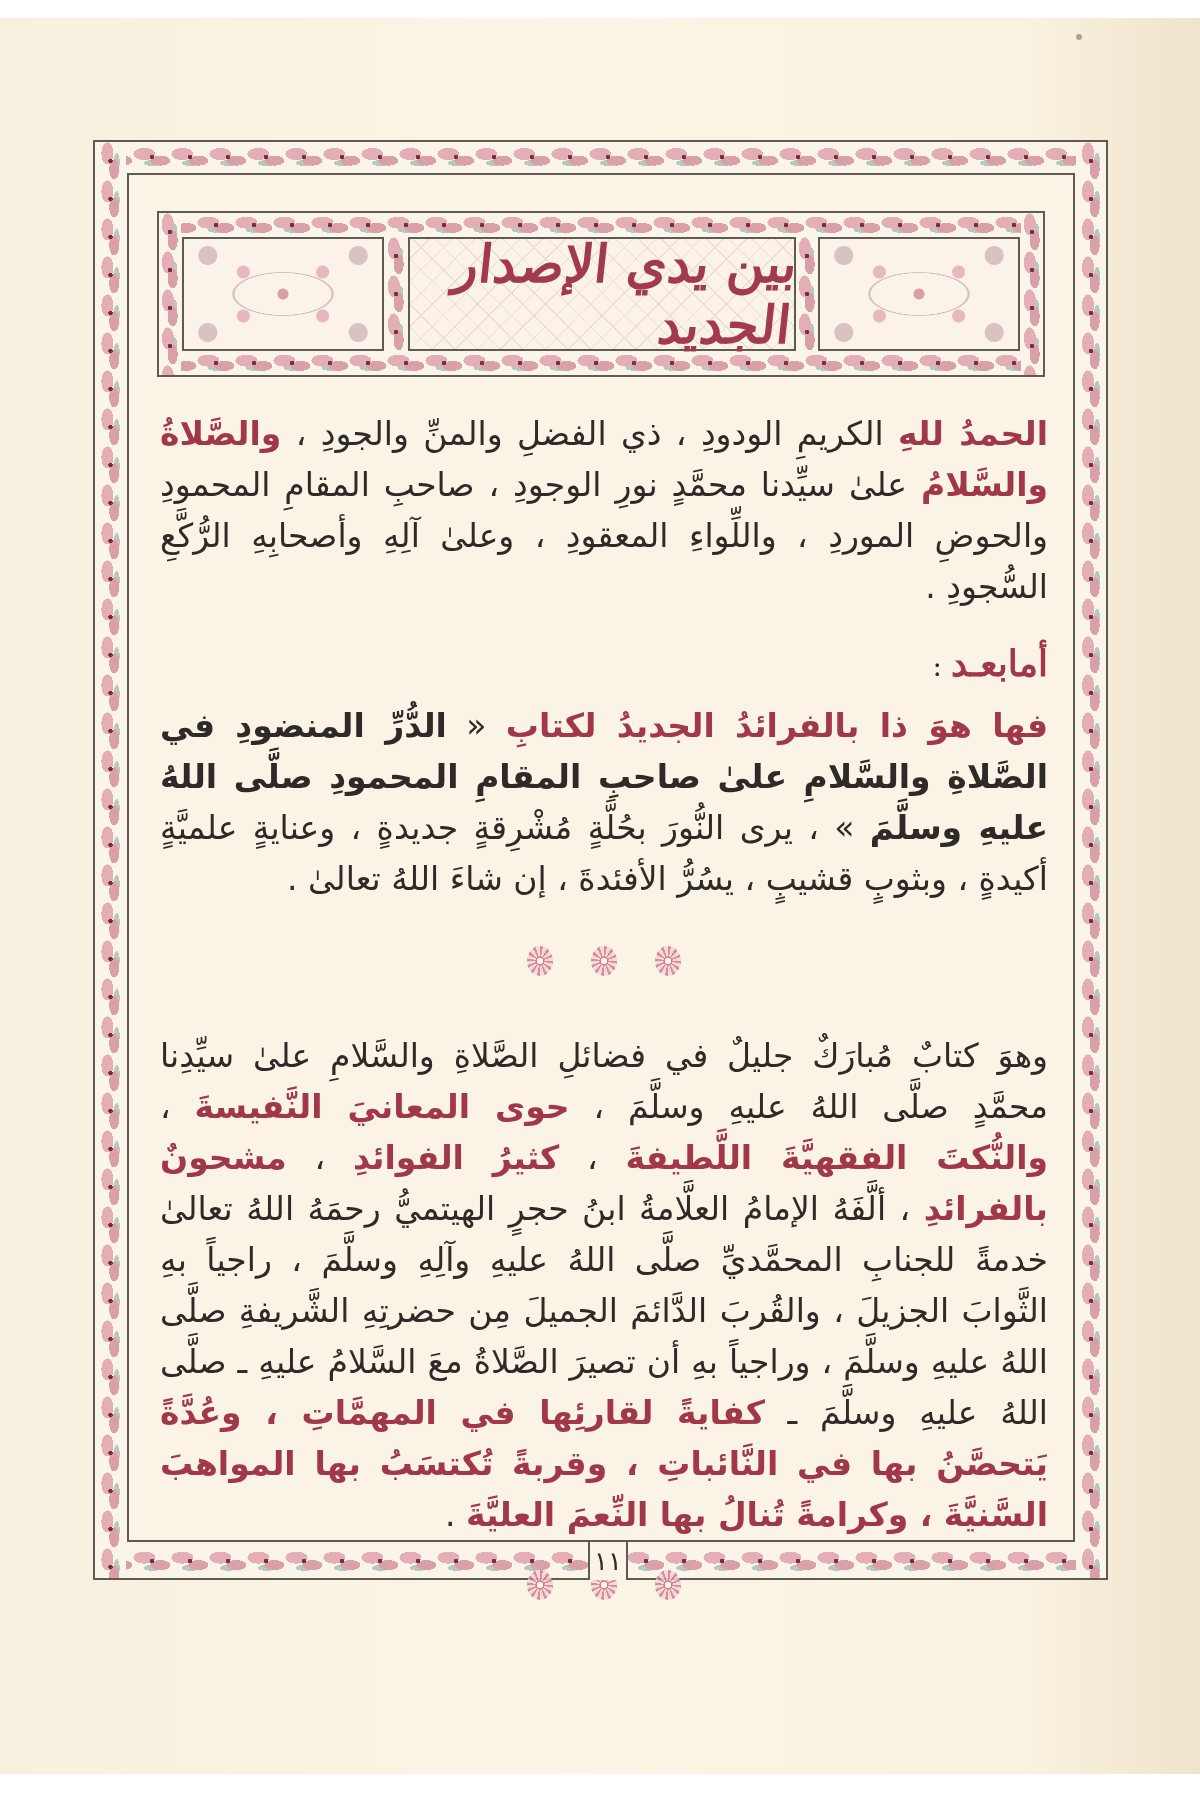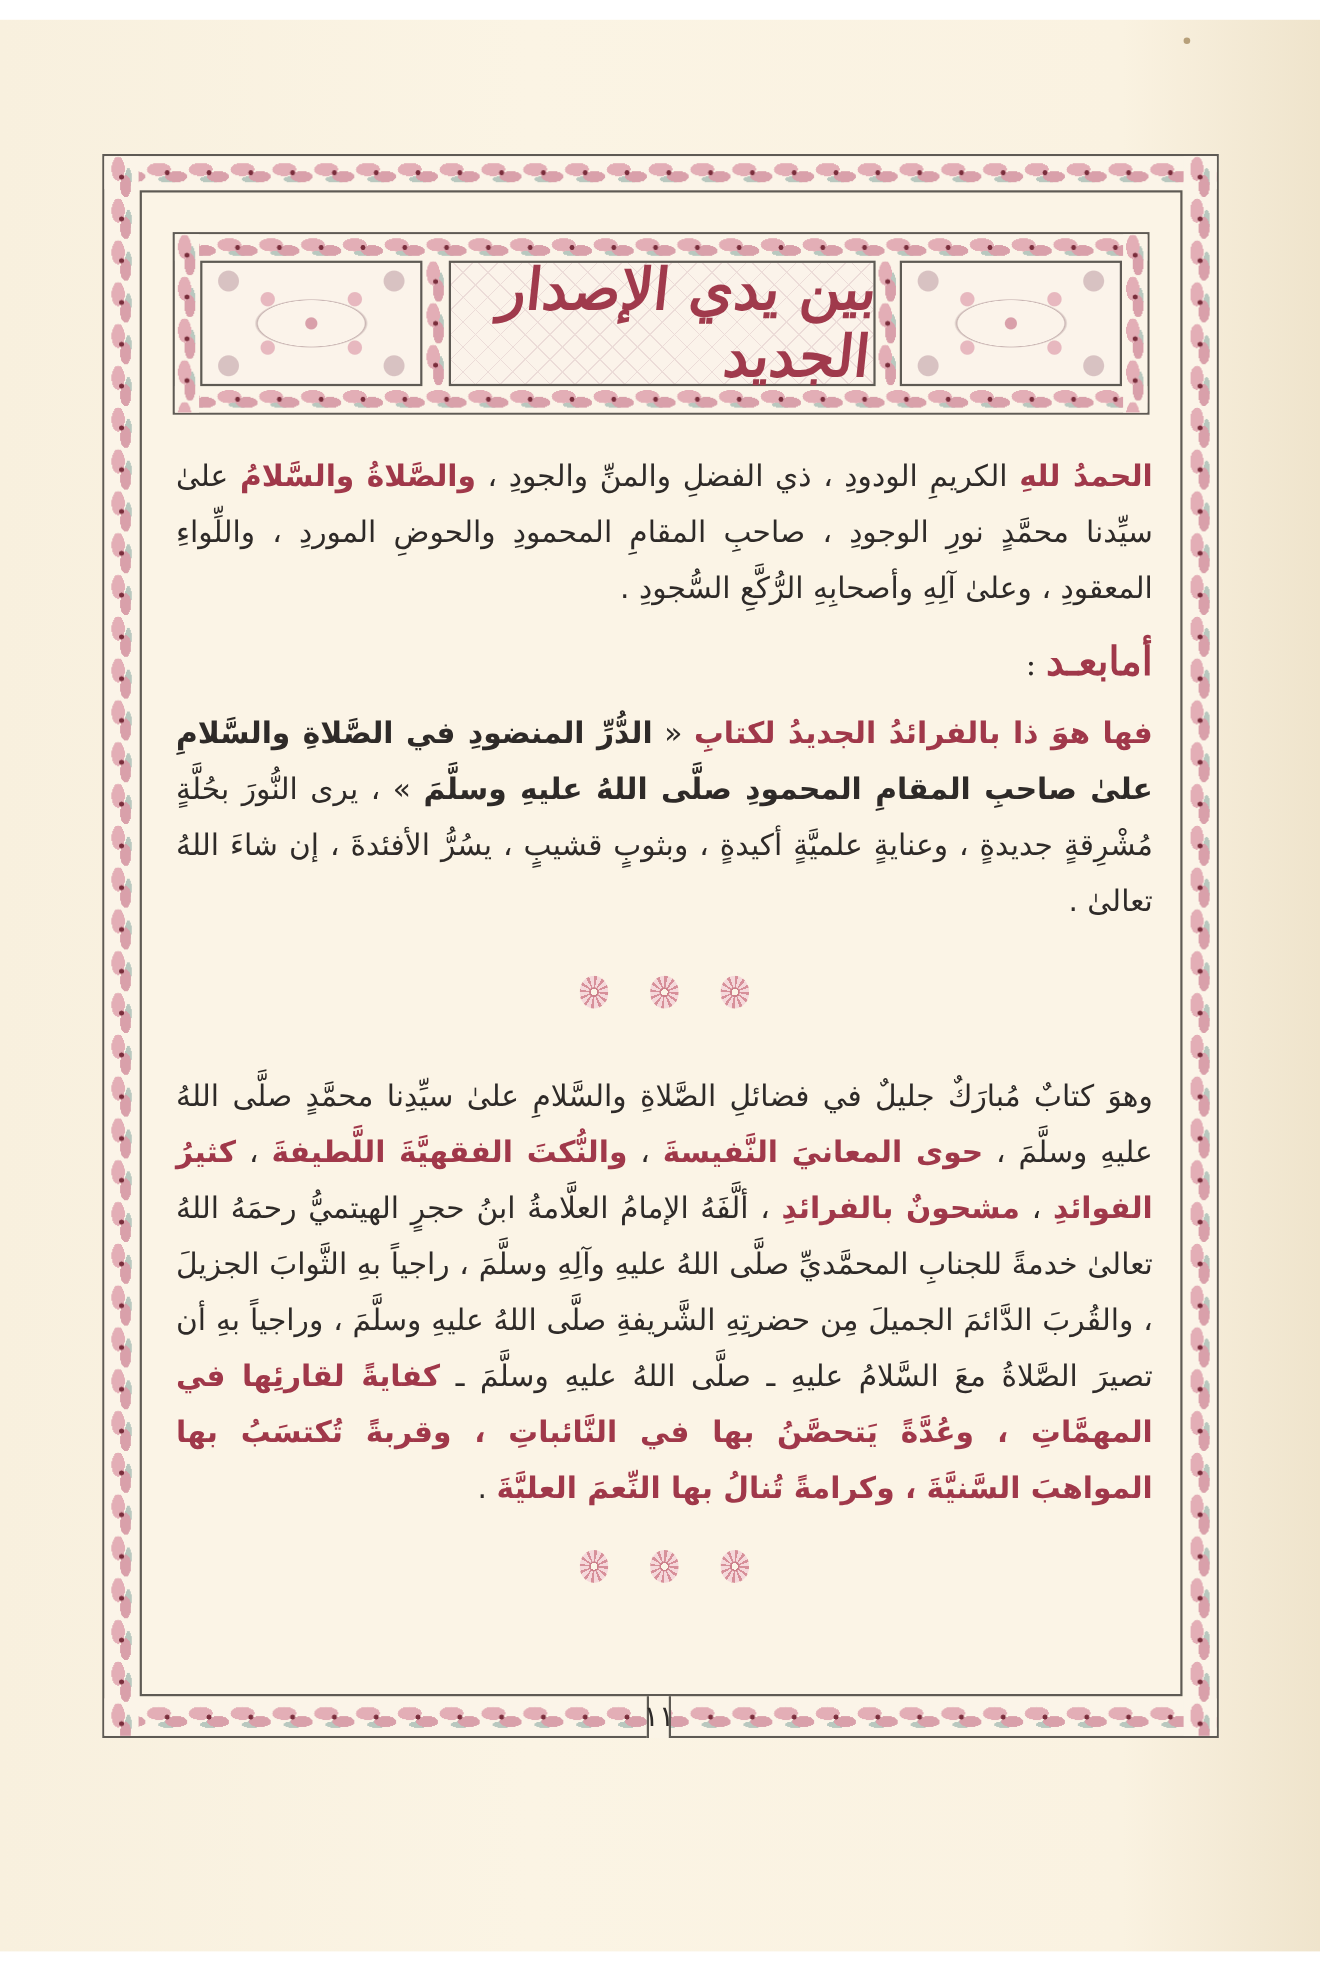--- a/index.html
+++ b/index.html
@@ -81,43 +81,43 @@
     transform: skewX(-6deg);
   }
   
   .text-area {
     position: absolute; left: 160px; top: 390px; width: 888px;
     direction: rtl; text-align: justify;
     font-family: "DejaVu Sans", sans-serif;
     color: #2e2a28;
   }
   .para {
-    font-size: 27px; line-height: 51px; margin: 0;
+    font-size: 33px; line-height: 51px; margin: 0;
     text-align-last: right;
   }
   .red { color: #a0384a; font-weight: bold; }
   .amma {
     font-family: "DejaVu Serif", serif;
     font-size: 36px; font-weight: bold; color: #a0384a;
-    margin: 22px 0 17px 0; line-height: 38px;
+    margin: 22px 0 4px 0; line-height: 59px;
   }
   .amma .colon { color: #2e2a28; font-size: 28px; font-weight: normal; }
   .separator {
     display: flex; justify-content: center; gap: 38px;
     margin: 0 auto;
   }
   .rosette {
     width: 26px; height: 30px; border-radius: 50%;
     background:
       radial-gradient(circle, #fbf4e6 0 3px, #c46b7a 3px 4px, transparent 5px),
       repeating-conic-gradient(#d17f8d 0 12deg, #f4d5da 12deg 30deg);
     opacity: 0.85;
   }
   .page-number {
-    position: absolute; left: 588px; top: 1524px; width: 22px; height: 38px;
+    position: absolute; left: 588px; top: 1524px; width: 40px; height: 38px;
     border-left: 2px solid #5e5a54; border-right: 2px solid #5e5a54;
     box-sizing: border-box; background: #fbf4e6;
     display: flex; align-items: center; justify-content: center;
     font-family: "DejaVu Sans", sans-serif; font-size: 26px; color: #2e2a28;
     direction: rtl;
   }
   .speck {
     position: absolute; width: 6px; height: 6px; border-radius: 50%;
     background: #b7a07a;
   }

